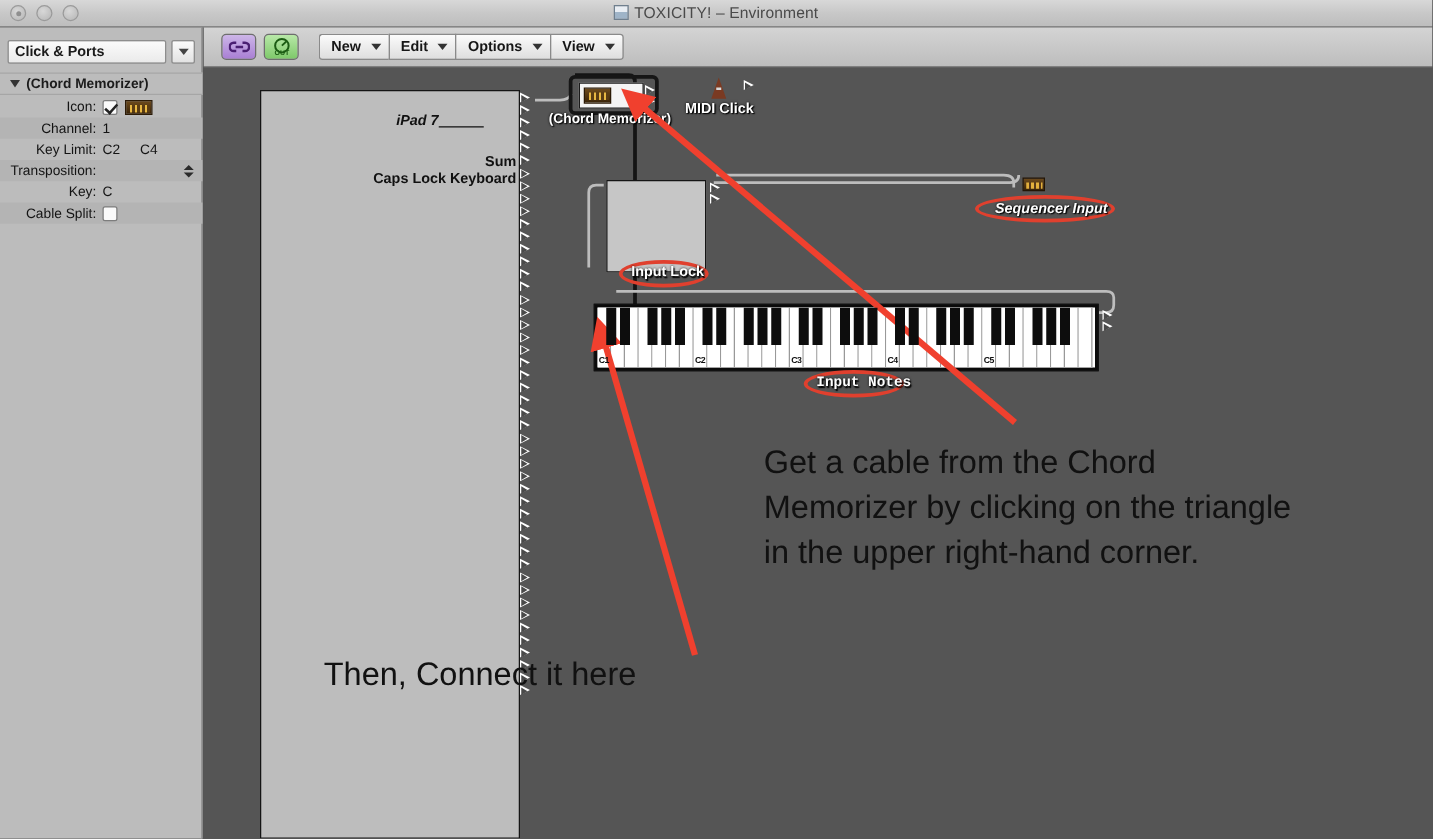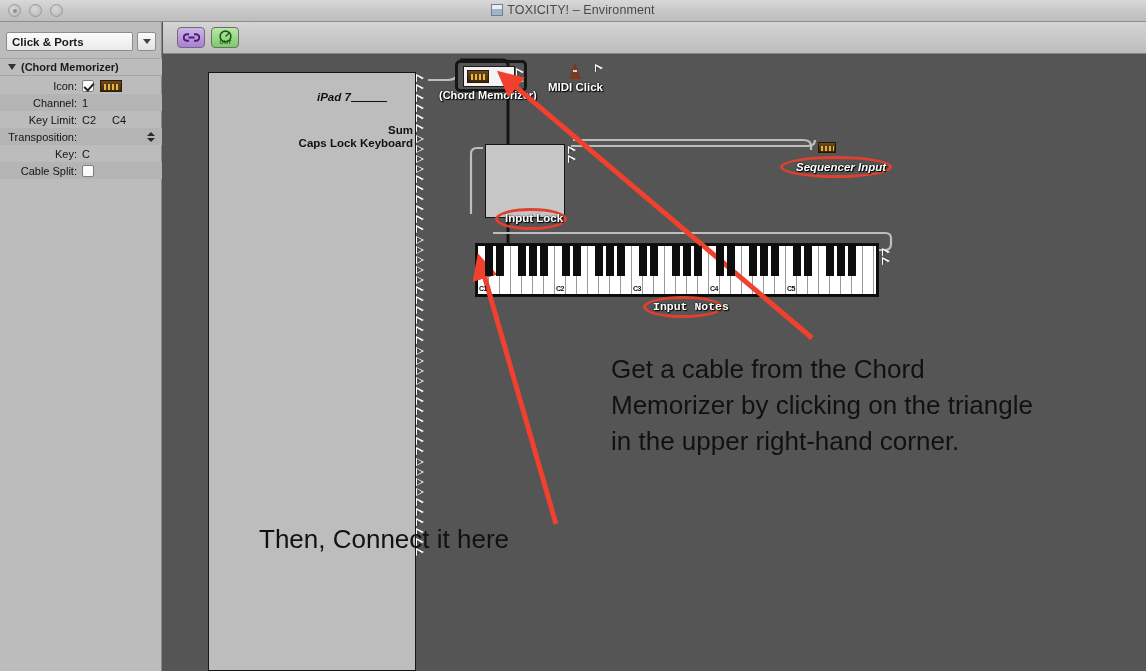--- a/index.html
+++ b/index.html
@@ -416,20 +416,38 @@
       </svg>
     </div>
     <div class="tbtn green">
       <svg width="17" height="15" viewBox="0 0 17 15">
         <circle cx="8.5" cy="6.5" r="5.4" fill="none" stroke="#1c5c14" stroke-width="1.6"></circle>
         <path d="M8.5 6.5 L12 3.2" stroke="#1c5c14" stroke-width="1.5"></path>
         <text x="8.5" y="14" font-size="5.6" font-family="Liberation Sans, sans-serif" font-weight="bold" fill="#1c5c14" text-anchor="middle">OUT</text>
       </svg>
     </div>
 
+    <div class="menu-group">
+      <div class="menu">
+        <span>New</span>
+        <span class="caret-d"></span>
+      </div>
+      <div class="menu">
+        <span>Edit</span>
+        <span class="caret-d"></span>
+      </div>
+      <div class="menu">
+        <span>Options</span>
+        <span class="caret-d"></span>
+      </div>
+      <div class="menu">
+        <span>View</span>
+        <span class="caret-d"></span>
+      </div>
+    </div>
   </div>
 
   <div class="canvas">
 
     <svg class="cables">
 
       <path d="M265 26 H285 Q292 26 294 21 L294 21" fill="none" stroke="#bdbdbd" stroke-width="2.2"></path>
 
       <path d="M297 6 H340 Q345 6 345 12 L345 190" fill="none" stroke="#141414" stroke-width="3"></path>
 

